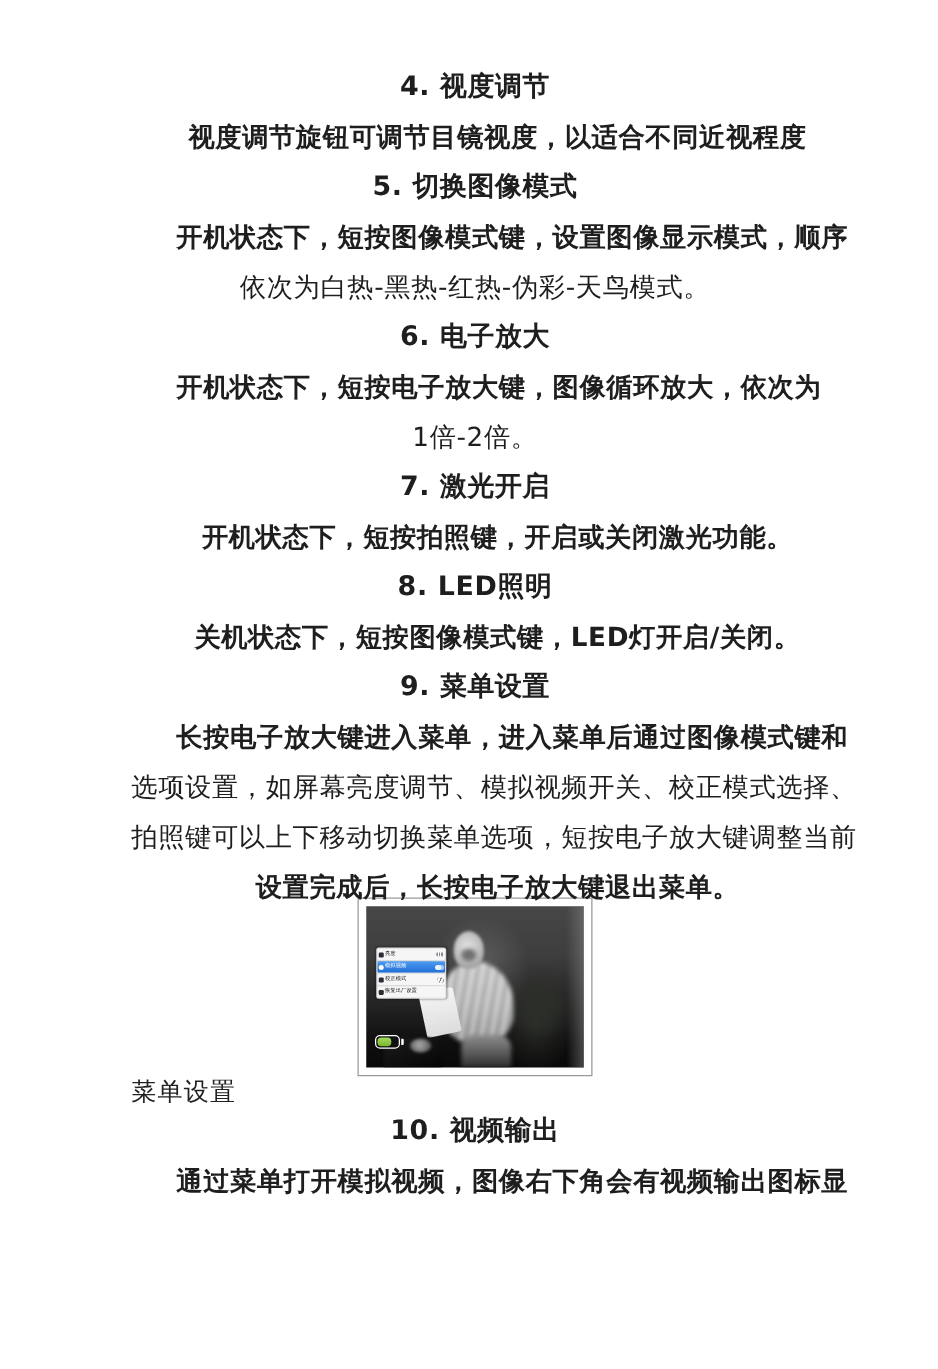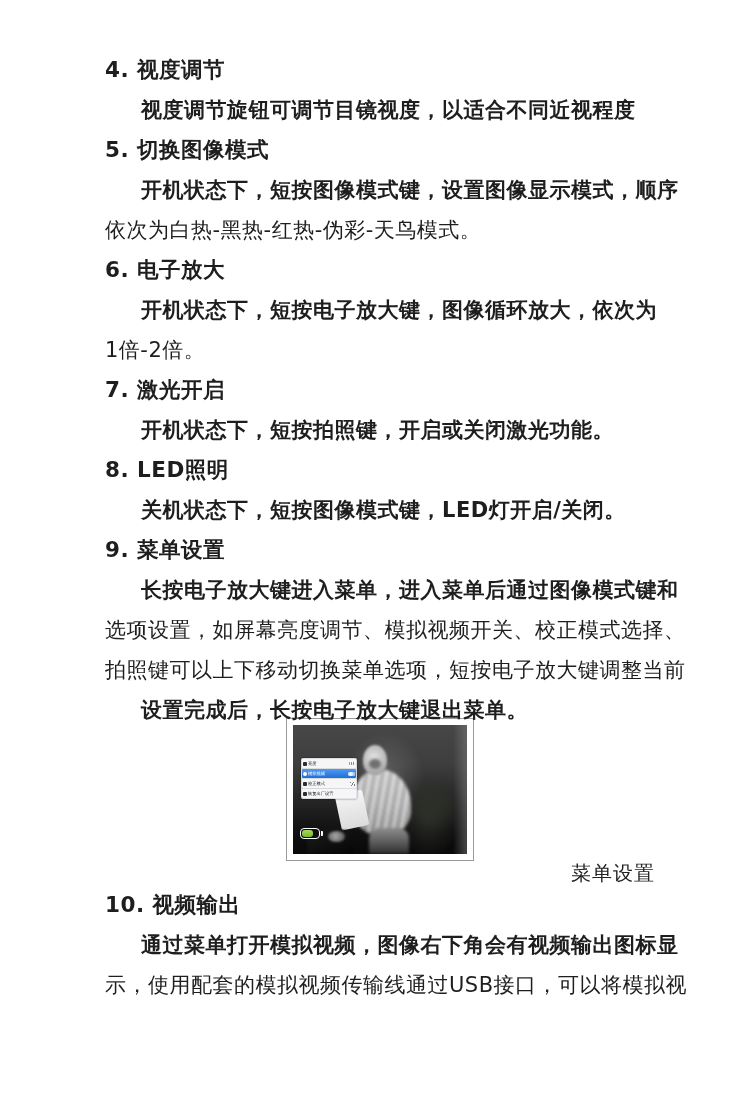--- a/index.html
+++ b/index.html
@@ -14,20 +14,21 @@
     box-sizing: border-box;
     width: 750px; height: 1095px;
     padding: 50px 95px 0 105px;
   }
   .line {
     height: 40px; line-height: 40px;
     font-size: 21px;
     letter-spacing: 0.5px;
     white-space: nowrap;
     overflow: visible;
+    text-align: center;
   }
   .heading {
     margin: 0;
     font-weight: bold;
     font-size: 21.5px;
   }
   .indent { padding-left: 36px; font-weight: bold; }
 
   
   .figure { margin: -12px 0 0 0; padding: 0; }
@@ -169,21 +170,21 @@
     background: linear-gradient(180deg, #a7d95e, #79b82e);
     border-radius: 3px;
   }
   .battery-nub {
     left: 20px; top: 3px; width: 2px; height: 5px;
     background: #ffffff; border-radius: 0 1px 1px 0;
   }
 
   .caption {
     height: 24px; line-height: 24px;
-    text-align: right;
+    text-align: left;
     font-size: 20px;
     letter-spacing: 1px;
     color: #222222;
   }
 </style>
 </head>
 <body>
 
 <div class="page">
 
@@ -262,16 +263,15 @@
         </div>
         <div class="battery-nub" style="position:absolute; left:28px; top:106px;"></div>
       </div>
     </div>
     <figcaption class="caption">菜单设置</figcaption>
   </figure>
 
   <section>
     <h3 class="line heading">10. 视频输出</h3>
     <div class="line indent">通过菜单打开模拟视频，图像右下角会有视频输出图标显</div>
-    <div class="line">示，使用配套的模拟视频传输线通过USB接口，可以将模拟视</div>
   </section>
 
 </div>
 
 </body></html>

